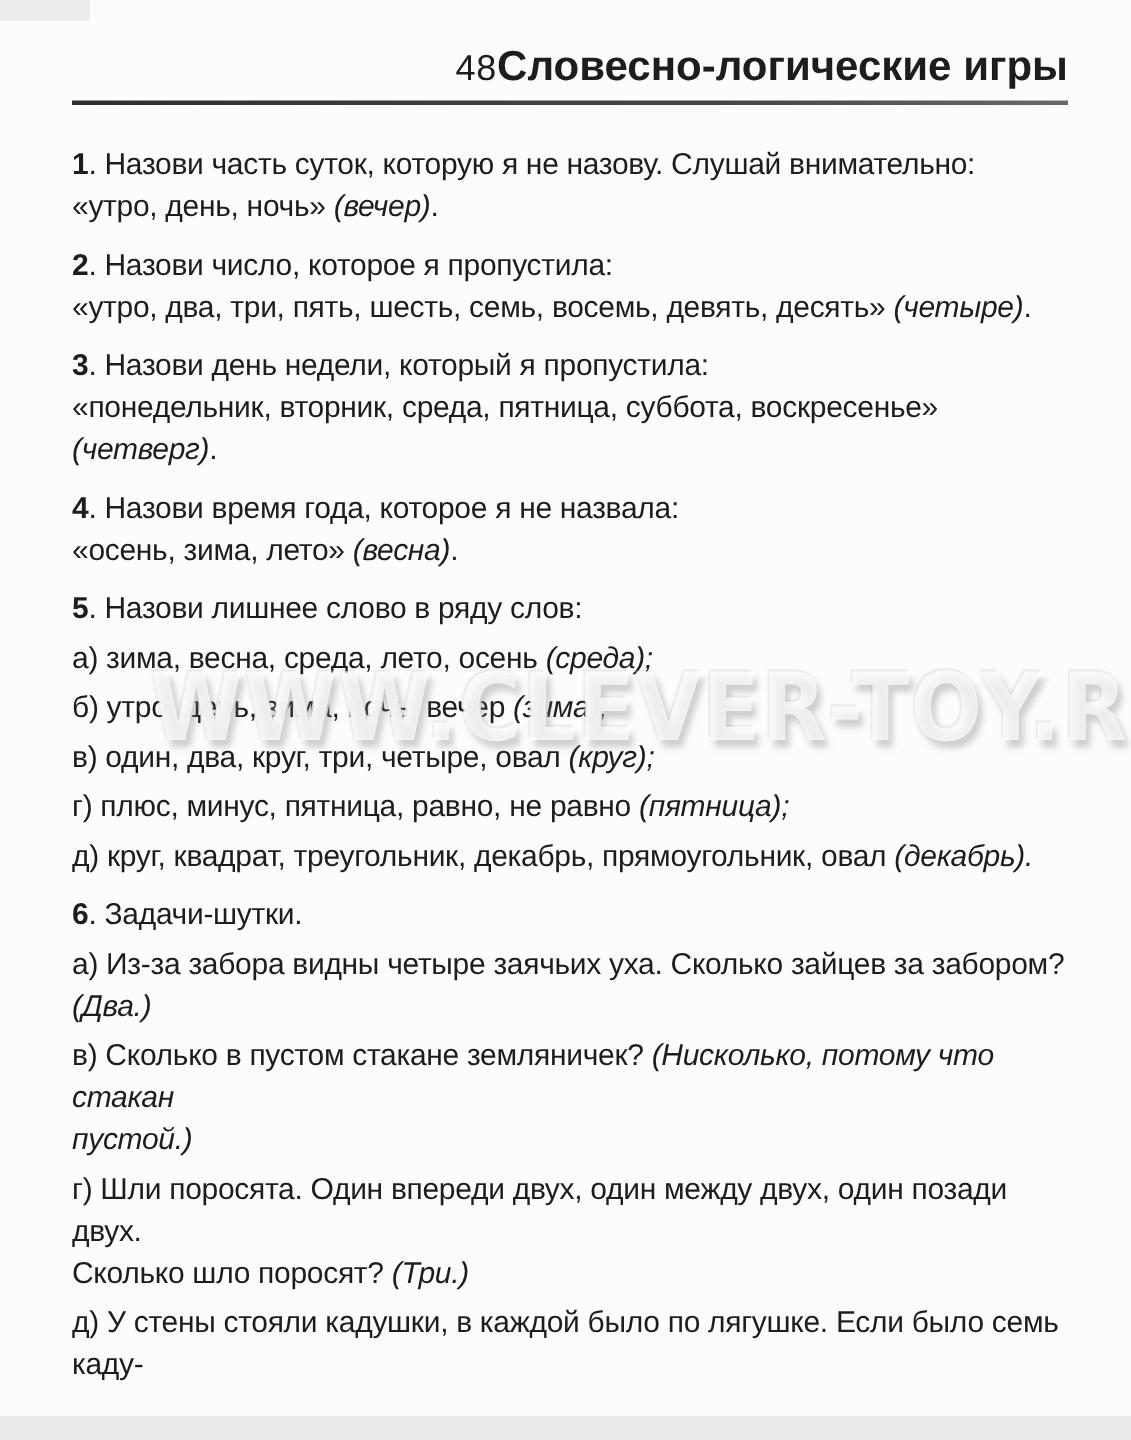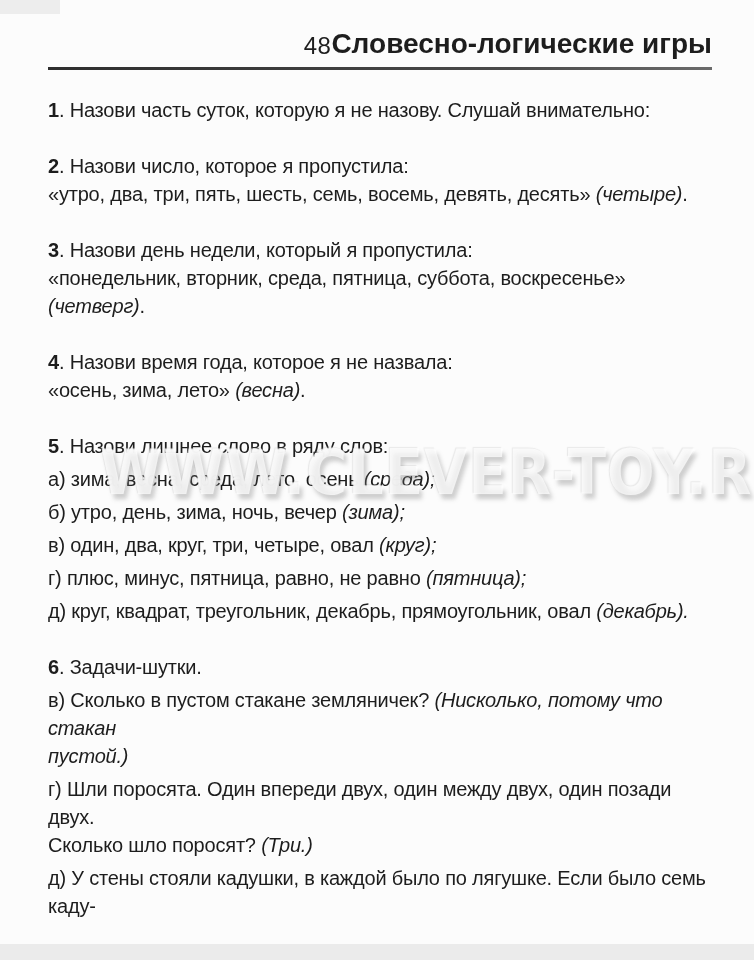--- a/index.html
+++ b/index.html
@@ -52,21 +52,21 @@
     z-index: 1;
     margin: 26px 38px 0 48px;
     width: 672px;
   }
   .para {
     font-size: 20px;
     line-height: 28px;
     letter-spacing: -0.2px;
     margin-bottom: 5px;
   }
-  .para.gap { margin-top: 28px; }
+  .para.gap { margin-top: 11px; }
   .line { display: block; }
   .b { font-weight: 700; }
   .i { font-style: italic; }
   .watermark {
     position: absolute;
     left: 100px;
     top: 440px;
     width: 620px;
     z-index: 2;
     pointer-events: none;
@@ -91,20 +91,21 @@
 
   <header>
     <span class="page-number">48</span>
     <span class="chapter-title">Словесно-логические игры</span>
   </header>
   <div class="header-rule"></div>
 
   <main id="task-list">
       <div class="para">
         <div class="line"><span class="b">1</span><span>. Назови часть суток, которую я не назову. Слушай внимательно:</span></div>
+        <div class="line"><span>«утро, день, ночь» </span><span class="i">(вечер)</span><span>.</span></div>
       </div>
       <div class="para gap">
         <div class="line"><span class="b">2</span><span>. Назови число, которое я пропустила:</span></div>
         <div class="line"><span>«утро, два, три, пять, шесть, семь, восемь, девять, десять» </span><span class="i">(четыре)</span><span>.</span></div>
       </div>
       <div class="para gap">
         <div class="line"><span class="b">3</span><span>. Назови день недели, который я пропустила:</span></div>
         <div class="line"><span>«понедельник, вторник, среда, пятница, суббота, воскресенье» </span><span class="i">(четверг)</span><span>.</span></div>
       </div>
       <div class="para gap">
@@ -126,20 +127,23 @@
       <div class="para">
         <div class="line"><span>г) плюс, минус, пятница, равно, не равно </span><span class="i">(пятница);</span></div>
       </div>
       <div class="para">
         <div class="line"><span>д) круг, квадрат, треугольник, декабрь, прямоугольник, овал </span><span class="i">(декабрь).</span></div>
       </div>
       <div class="para gap">
         <div class="line"><span class="b">6</span><span>. Задачи-шутки.</span></div>
       </div>
       <div class="para">
+        <div class="line"><span>а) Из-за забора видны четыре заячьих уха. Сколько зайцев за забором? </span><span class="i">(Два.)</span></div>
+      </div>
+      <div class="para">
         <div class="line"><span>в) Сколько в пустом стакане земляничек? </span><span class="i">(Нисколько, потому что стакан</span></div>
         <div class="line"><span class="i">пустой.)</span></div>
       </div>
       <div class="para">
         <div class="line"><span>г) Шли поросята. Один впереди двух, один между двух, один позади двух.</span></div>
         <div class="line"><span>Сколько шло поросят? </span><span class="i">(Три.)</span></div>
       </div>
       <div class="para">
         <div class="line"><span>д) У стены стояли кадушки, в каждой было по лягушке. Если было семь каду-</span></div>
       </div>

